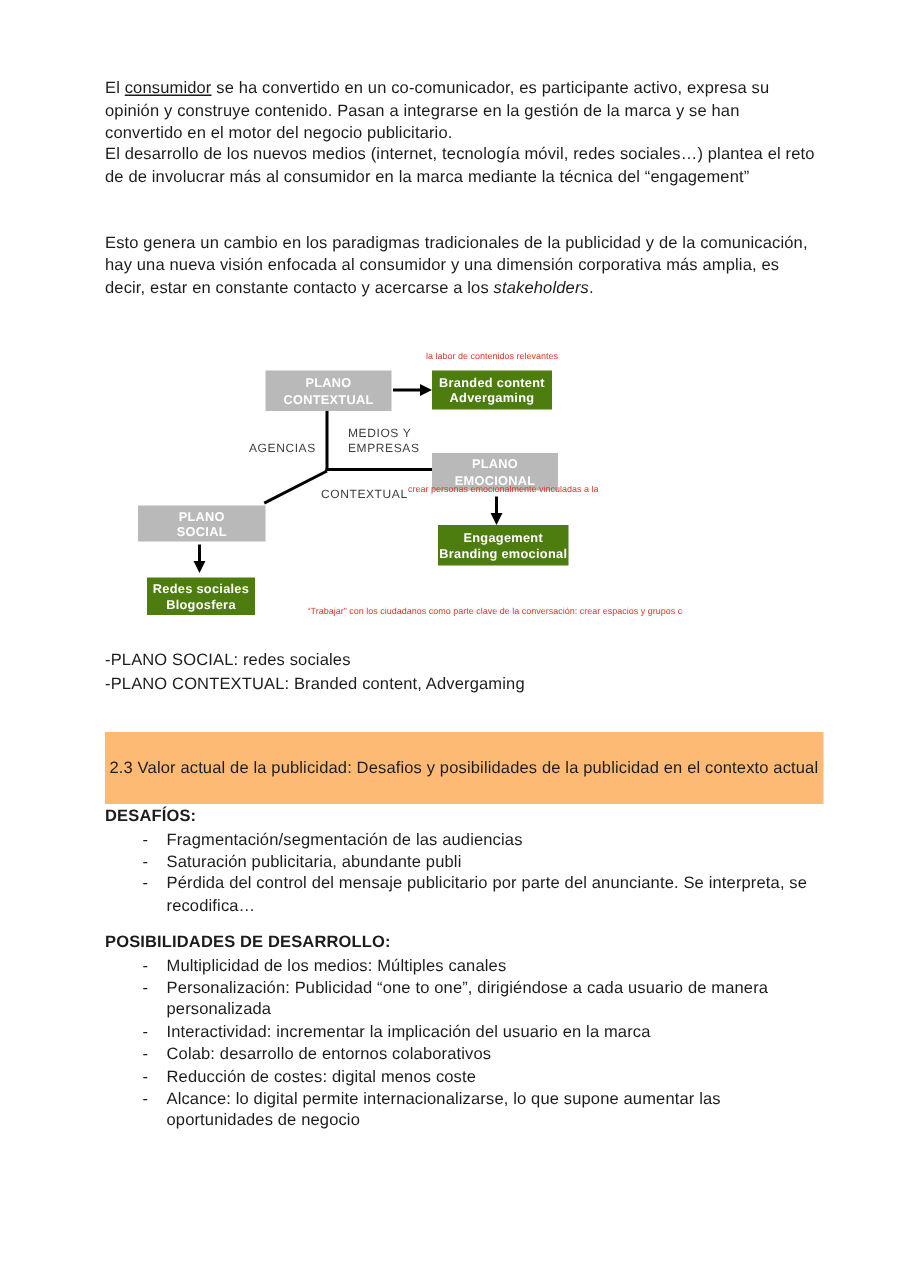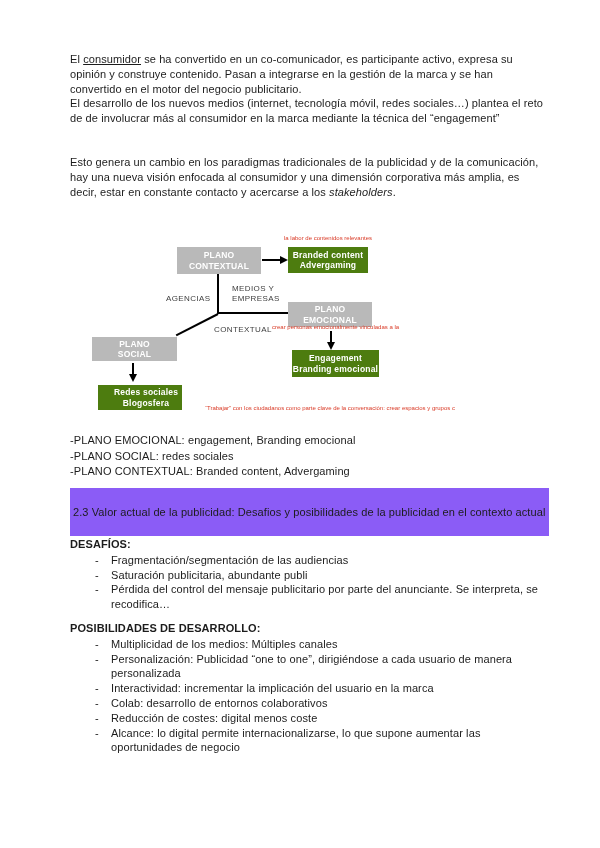--- a/index.html
+++ b/index.html
@@ -11,21 +11,21 @@
   .pre{white-space:pre-line;}
   .u{text-decoration:underline;}
   .it{font-style:italic;}
   .b{font-weight:bold;}
 
   
   .plain-list div{line-height:15.5px;}
 
   
   .hl{
-    background:#8b5cf6;padding:18px 3px;line-height:16px;
+    background:#fdba74;padding:18px 3px;line-height:16px;
     -webkit-box-decoration-break:clone;box-decoration-break:clone;
   }
   .heading-23{line-height:17px;}
 
   
   .bullet-row{display:flex;padding-left:25px;}
   .bullet-row .dash{width:16px;flex:none;}
   .bullet-row .btxt{flex:1;}
   .list-title{margin-bottom:1px;}
 
@@ -91,28 +91,27 @@
 
     <div class="dbox black" style="left:292px;top:118px;width:87px;height:27px;">Engagement
 Branding emocional</div>
 
     <div class="dbox gray" style="left:92px;top:105px;width:85px;height:24px;">PLANO
 SOCIAL</div>
 
     <div class="dline" style="left:132px;top:131px;width:2px;height:13px;"></div>
     <div class="arrowhead-down" style="left:128.5px;top:142px;"></div>
 
-    <div class="dbox black" style="left:98px;top:153px;width:72px;height:25px;padding-left:12px;">Redes sociales
+    <div class="dbox black" style="left:98px;top:153px;width:72px;height:25px;">Redes sociales
 Blogosfera</div>
 
     <div class="rednote" style="left:205px;top:173px;width:250px;">“Trabajar” con los ciudadanos como parte clave de la conversación: crear espacios y grupos con identidad</div>
   </div>
 
   <div class="textblock plain-list" style="left:70px;top:433px;width:476px;">
-    <div>-PLANO EMOCIONAL: engagement, Branding emocional</div>
     <div>-PLANO SOCIAL: redes sociales</div>
     <div>-PLANO CONTEXTUAL: Branded content, Advergaming</div>
   </div>
 
   <div class="textblock heading-23" style="left:70px;top:504px;width:482px;">
     <span class="hl">2.3 Valor actual de la publicidad: Desafios y posibilidades de la publicidad en el contexto actual</span>
   </div>
 
   <div class="textblock" style="left:70px;top:537px;width:478px;">
     <div class="b list-title">DESAFÍOS:</div>

